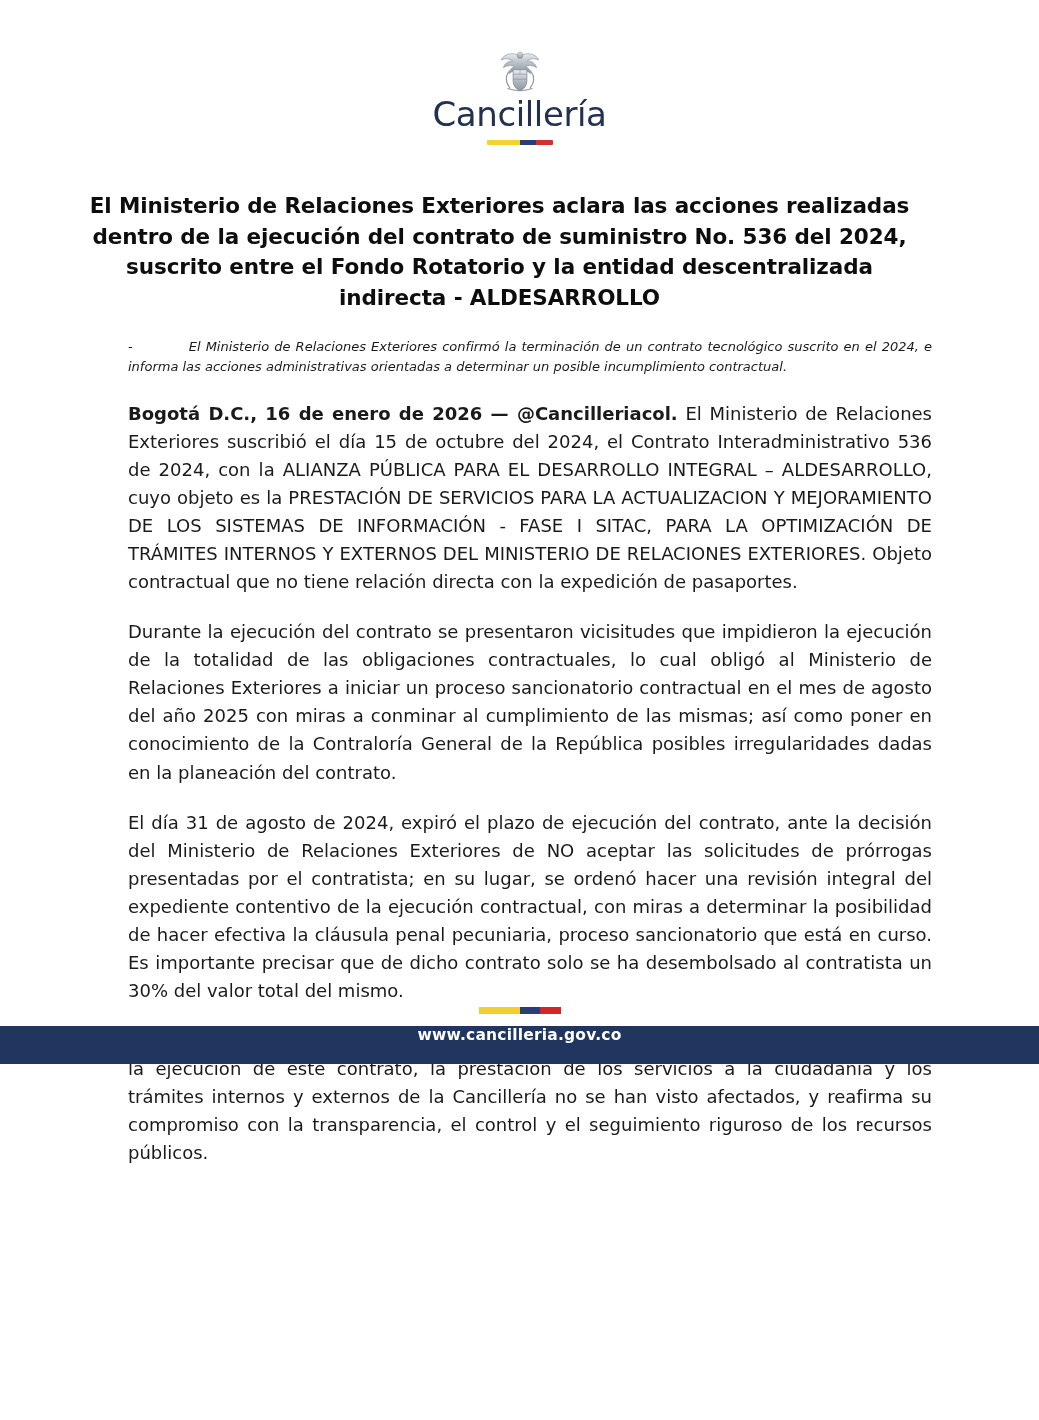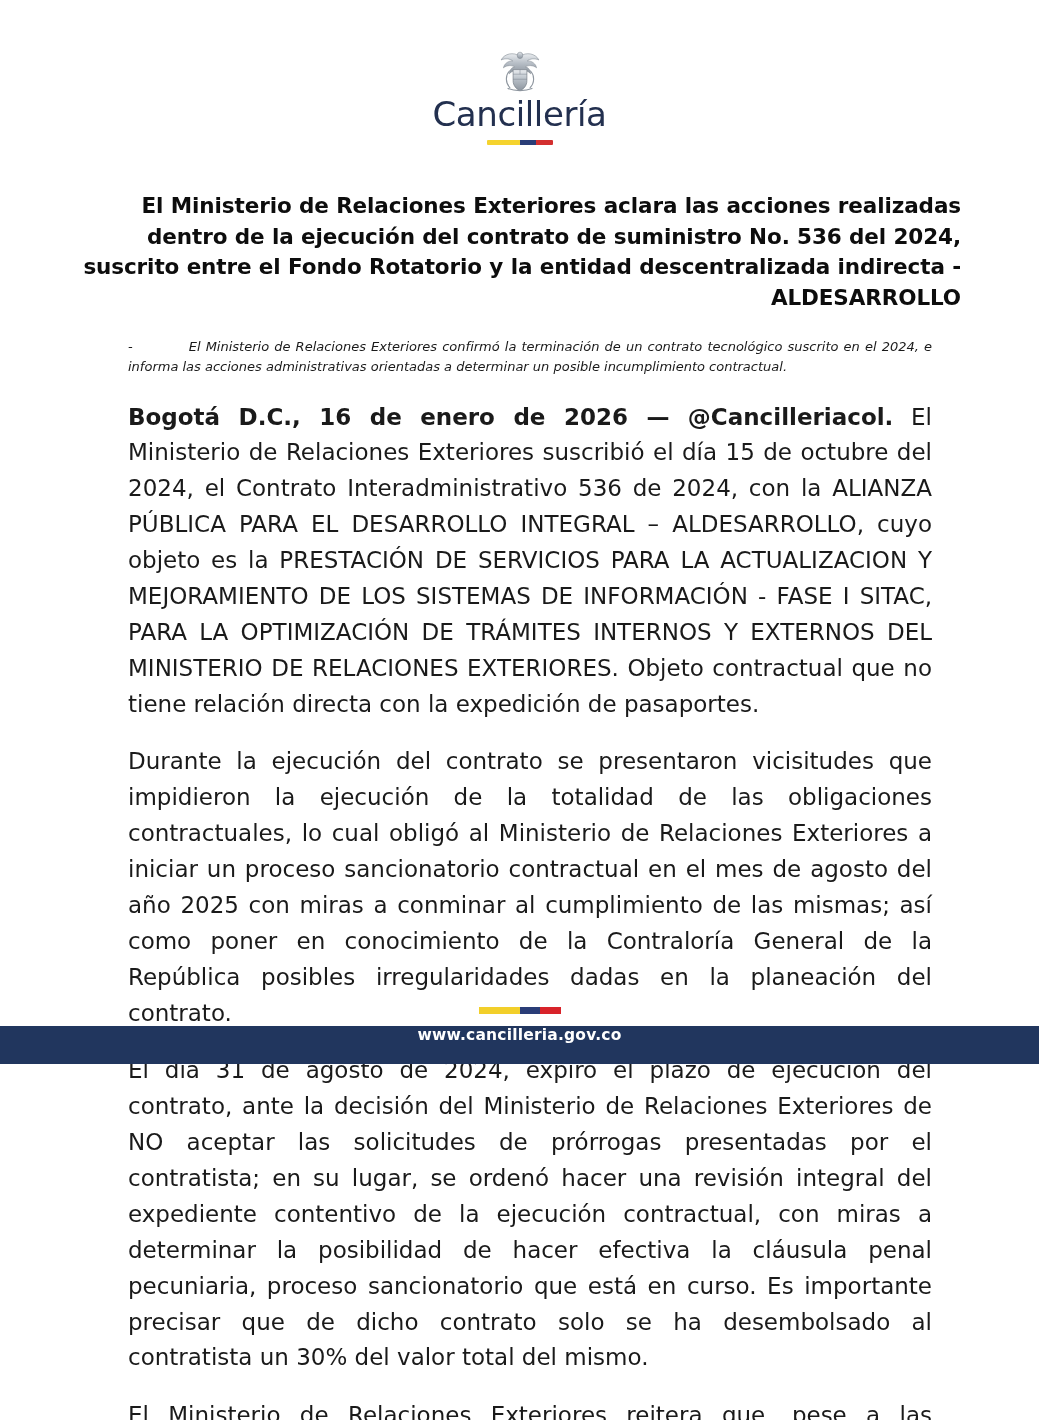--- a/index.html
+++ b/index.html
@@ -52,22 +52,22 @@
     width: 66px;
     border-radius: 1px;
     overflow: hidden;
   }
   .flagbar .f-yellow { flex: 0 0 50%; background: #f5d32e; }
   .flagbar .f-blue   { flex: 0 0 25%; background: #2a3d77; }
   .flagbar .f-red    { flex: 0 0 25%; background: #d32f2f; }
 
   
   .title {
-    margin: 46px 78px 0 78px;
-    text-align: right;
+    margin: 46px 118px 0 78px;
+    text-align: center;
     font-size: 21.5px;
     font-weight: bold;
     line-height: 1.42;
     color: #0d0d0d;
     letter-spacing: -0.1px;
   }
 
   
   .content {
     margin: 0 107px 0 128px;
@@ -79,21 +79,21 @@
     line-height: 1.56;
     text-align: justify;
     color: #1a1a1a;
     margin: 0 0 22px 0;
   }
   .lede .dash-indent {
     display: inline-block;
     width: 56px;
   }
   p.para {
-    font-size: 23px;
+    font-size: 18px;
     line-height: 1.56;
     text-align: justify;
     color: #1a1a1a;
     margin: 0 0 22px 0;
   }
   p.para:last-child { margin-bottom: 6px; }
   .b { font-weight: bold; }
 
   
   .footer-flag {

